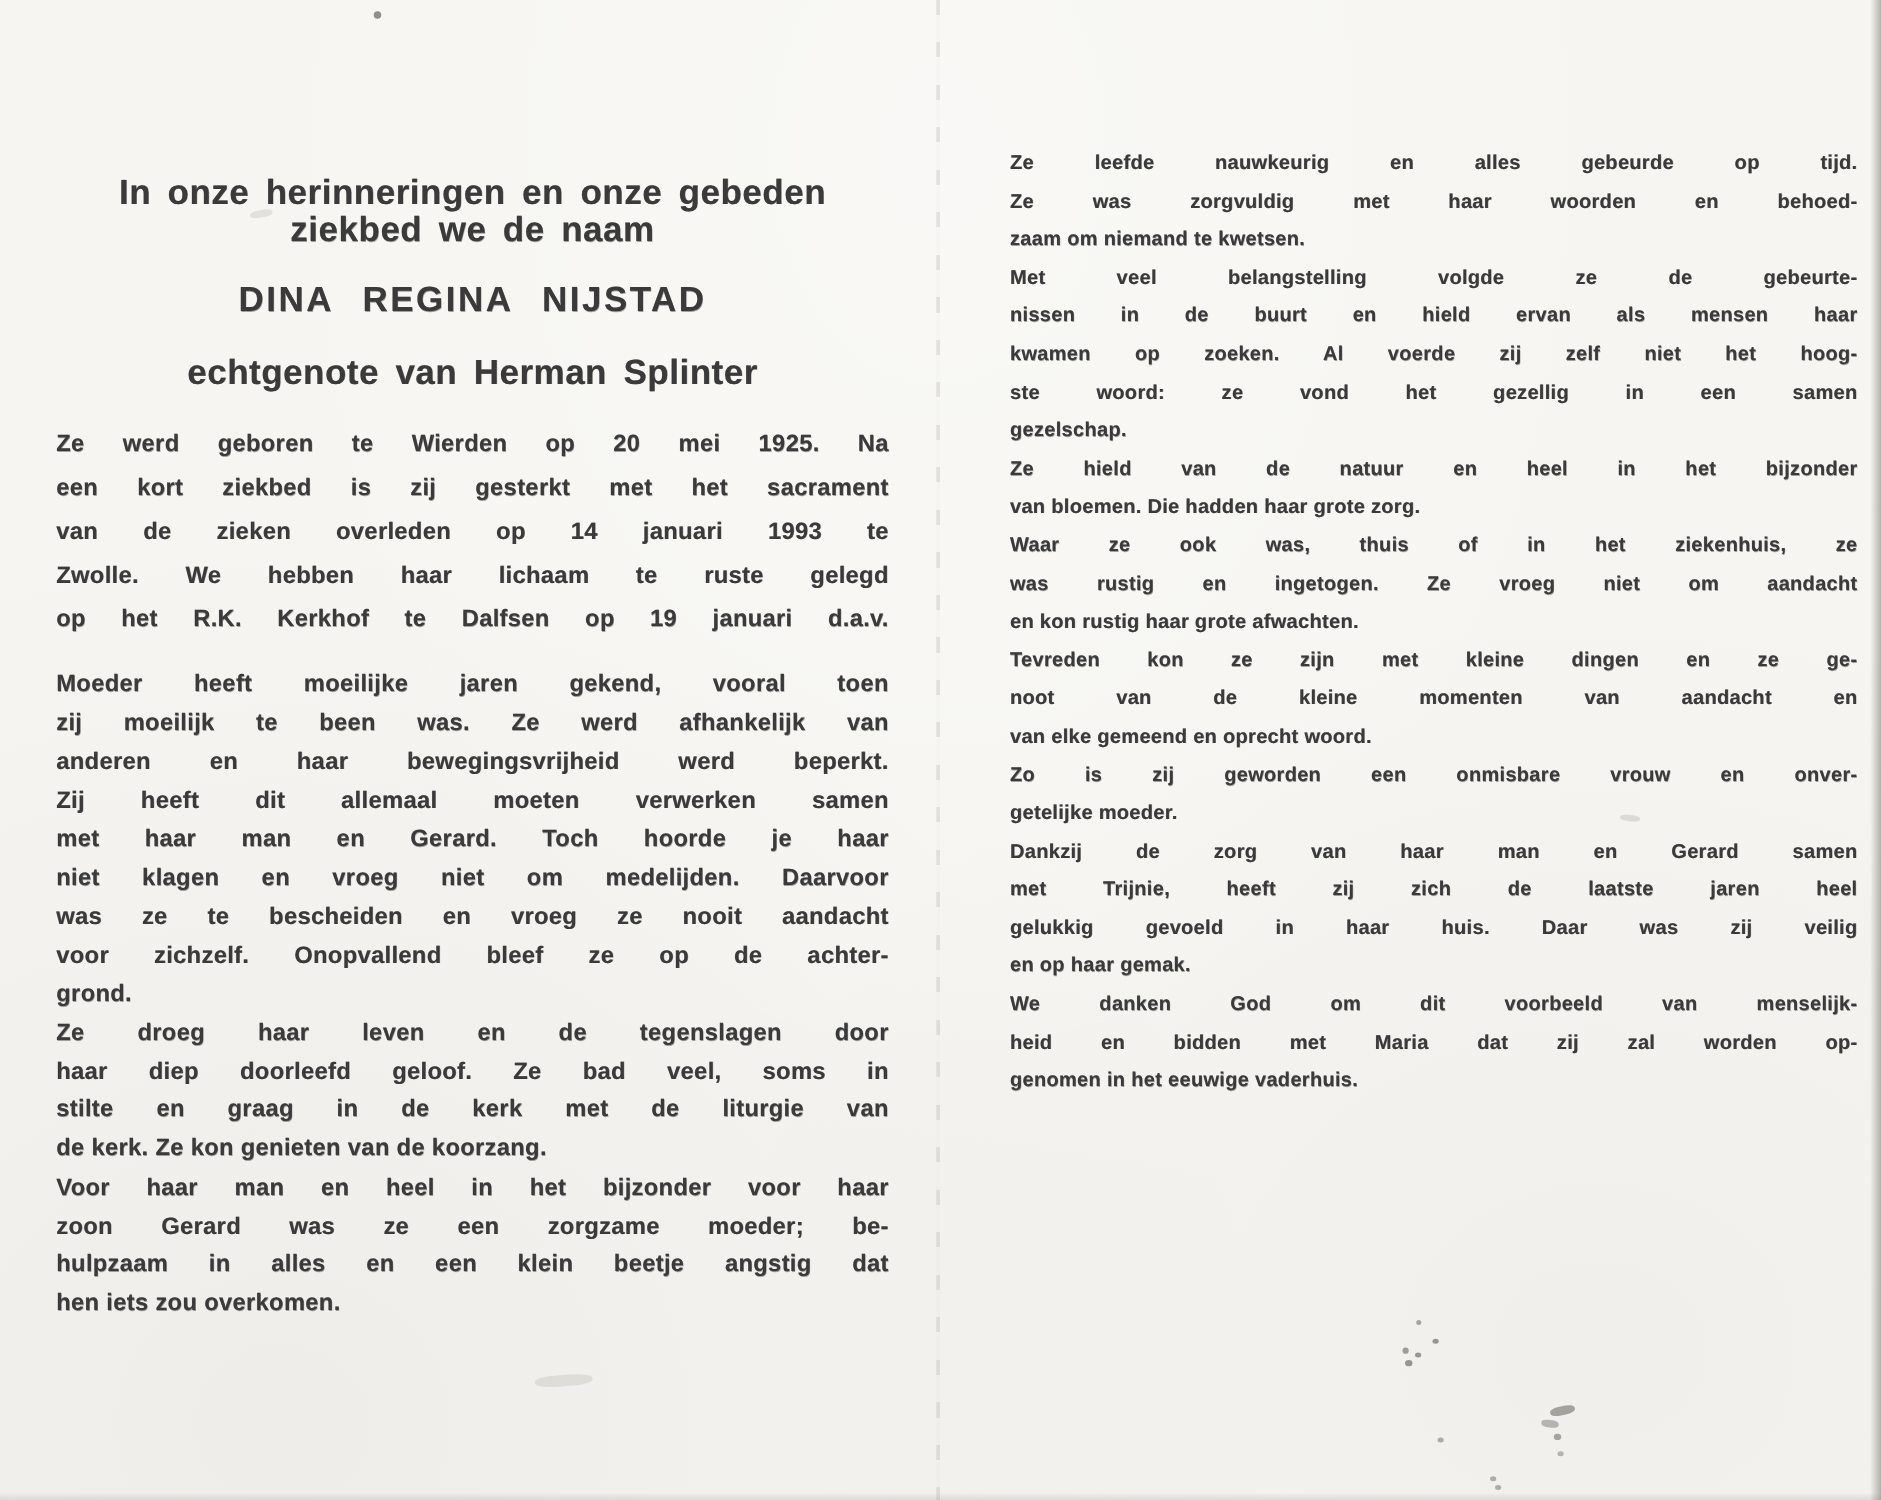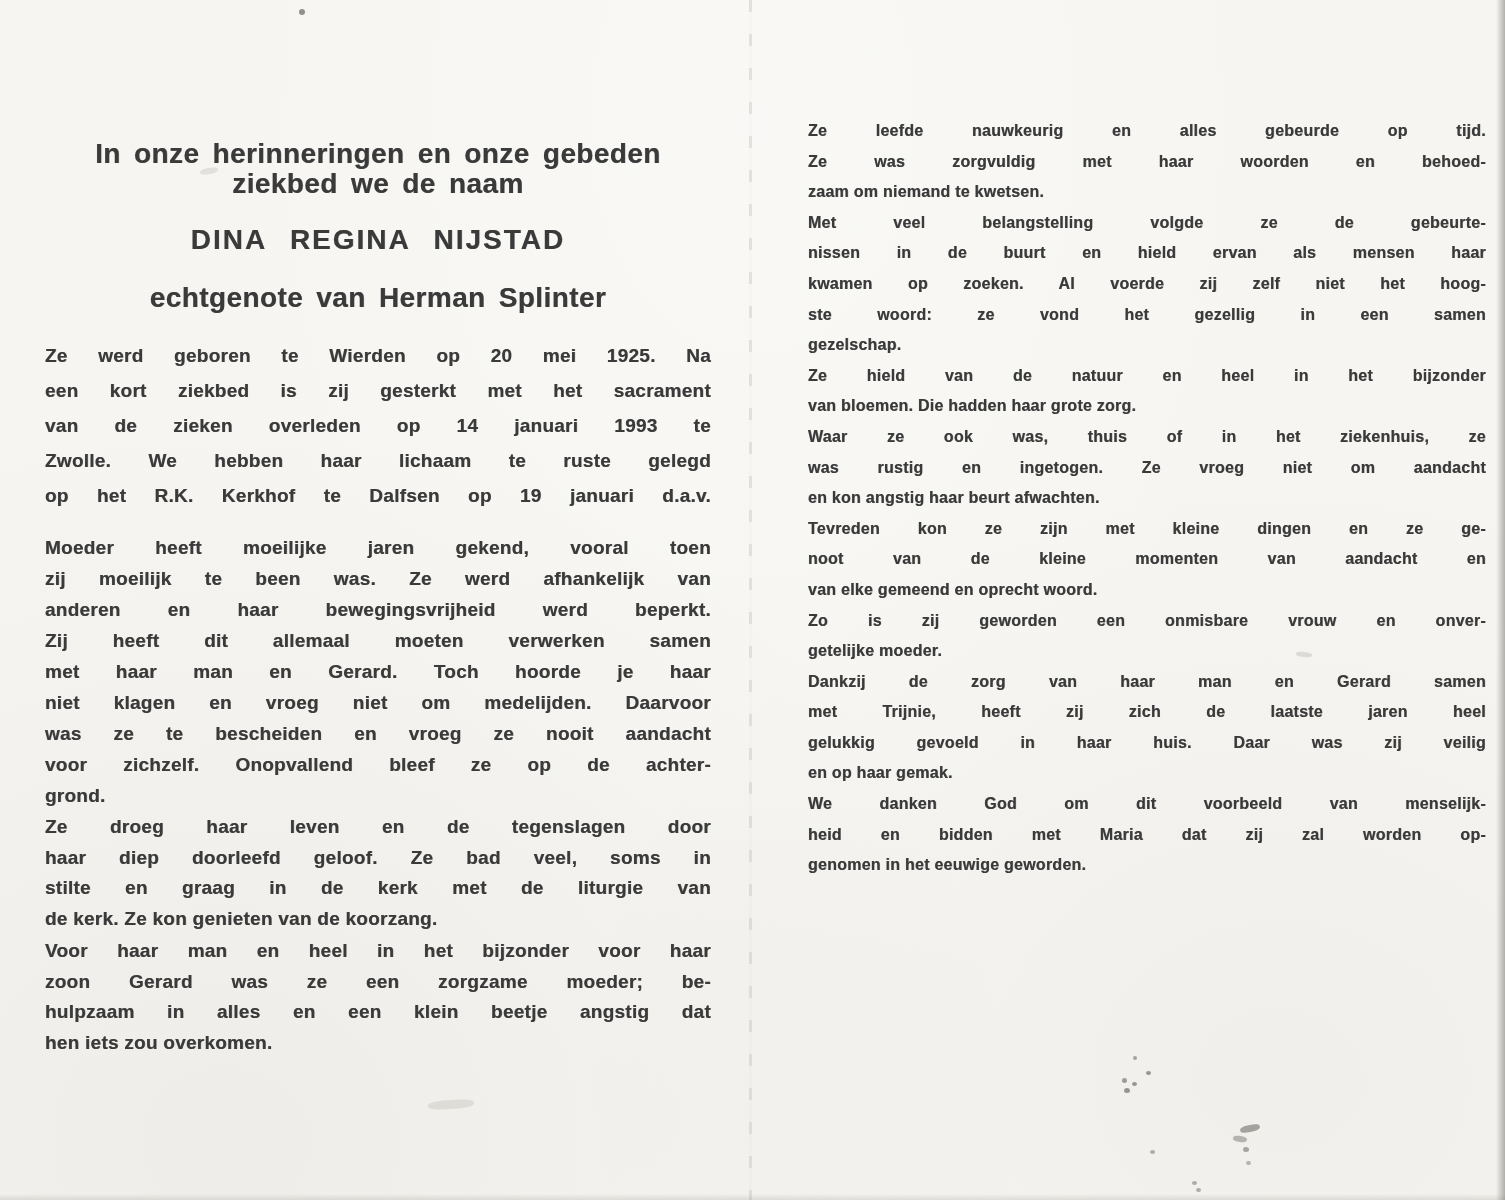--- a/index.html
+++ b/index.html
@@ -137,41 +137,41 @@
         <div class="line">ste woord: ze vond het gezellig in een samen</div>
         <div class="line last">gezelschap.</div>
       </div>
     <div>
         <div class="line">Ze hield van de natuur en heel in het bijzonder</div>
         <div class="line last">van bloemen. Die hadden haar grote zorg.</div>
       </div>
     <div>
         <div class="line">Waar ze ook was, thuis of in het ziekenhuis, ze</div>
         <div class="line">was rustig en ingetogen. Ze vroeg niet om aandacht</div>
-        <div class="line last">en kon angstig haar beurt afwachten.</div>
+        <div class="line last">en kon rustig haar grote afwachten.</div>
       </div>
     <div>
         <div class="line">Tevreden kon ze zijn met kleine dingen en ze ge-</div>
         <div class="line">noot van de kleine momenten van aandacht en</div>
         <div class="line last">van elke gemeend en oprecht woord.</div>
       </div>
     <div>
         <div class="line">Zo is zij geworden een onmisbare vrouw en onver-</div>
         <div class="line last">getelijke moeder.</div>
       </div>
     <div>
         <div class="line">Dankzij de zorg van haar man en Gerard samen</div>
         <div class="line">met Trijnie, heeft zij zich de laatste jaren heel</div>
         <div class="line">gelukkig gevoeld in haar huis. Daar was zij veilig</div>
         <div class="line last">en op haar gemak.</div>
       </div>
     <div>
         <div class="line">We danken God om dit voorbeeld van menselijk-</div>
         <div class="line">heid en bidden met Maria dat zij zal worden op-</div>
-        <div class="line last">genomen in het eeuwige geworden.</div>
+        <div class="line last">genomen in het eeuwige vaderhuis.</div>
       </div>
   </div>
 </div>
 
 <div class="speck" style="left:299px;top:9px;width:6px;height:6px;opacity:.65"></div>
 <div class="speck" style="left:1133px;top:1056px;width:4px;height:4px;opacity:.5"></div>
 <div class="speck" style="left:1146px;top:1071px;width:5px;height:4px;opacity:.6"></div>
 <div class="speck" style="left:1122px;top:1078px;width:5px;height:5px;opacity:.55"></div>
 <div class="speck" style="left:1132px;top:1082px;width:5px;height:4px;opacity:.6"></div>
 <div class="speck" style="left:1124px;top:1088px;width:6px;height:5px;opacity:.6"></div>

